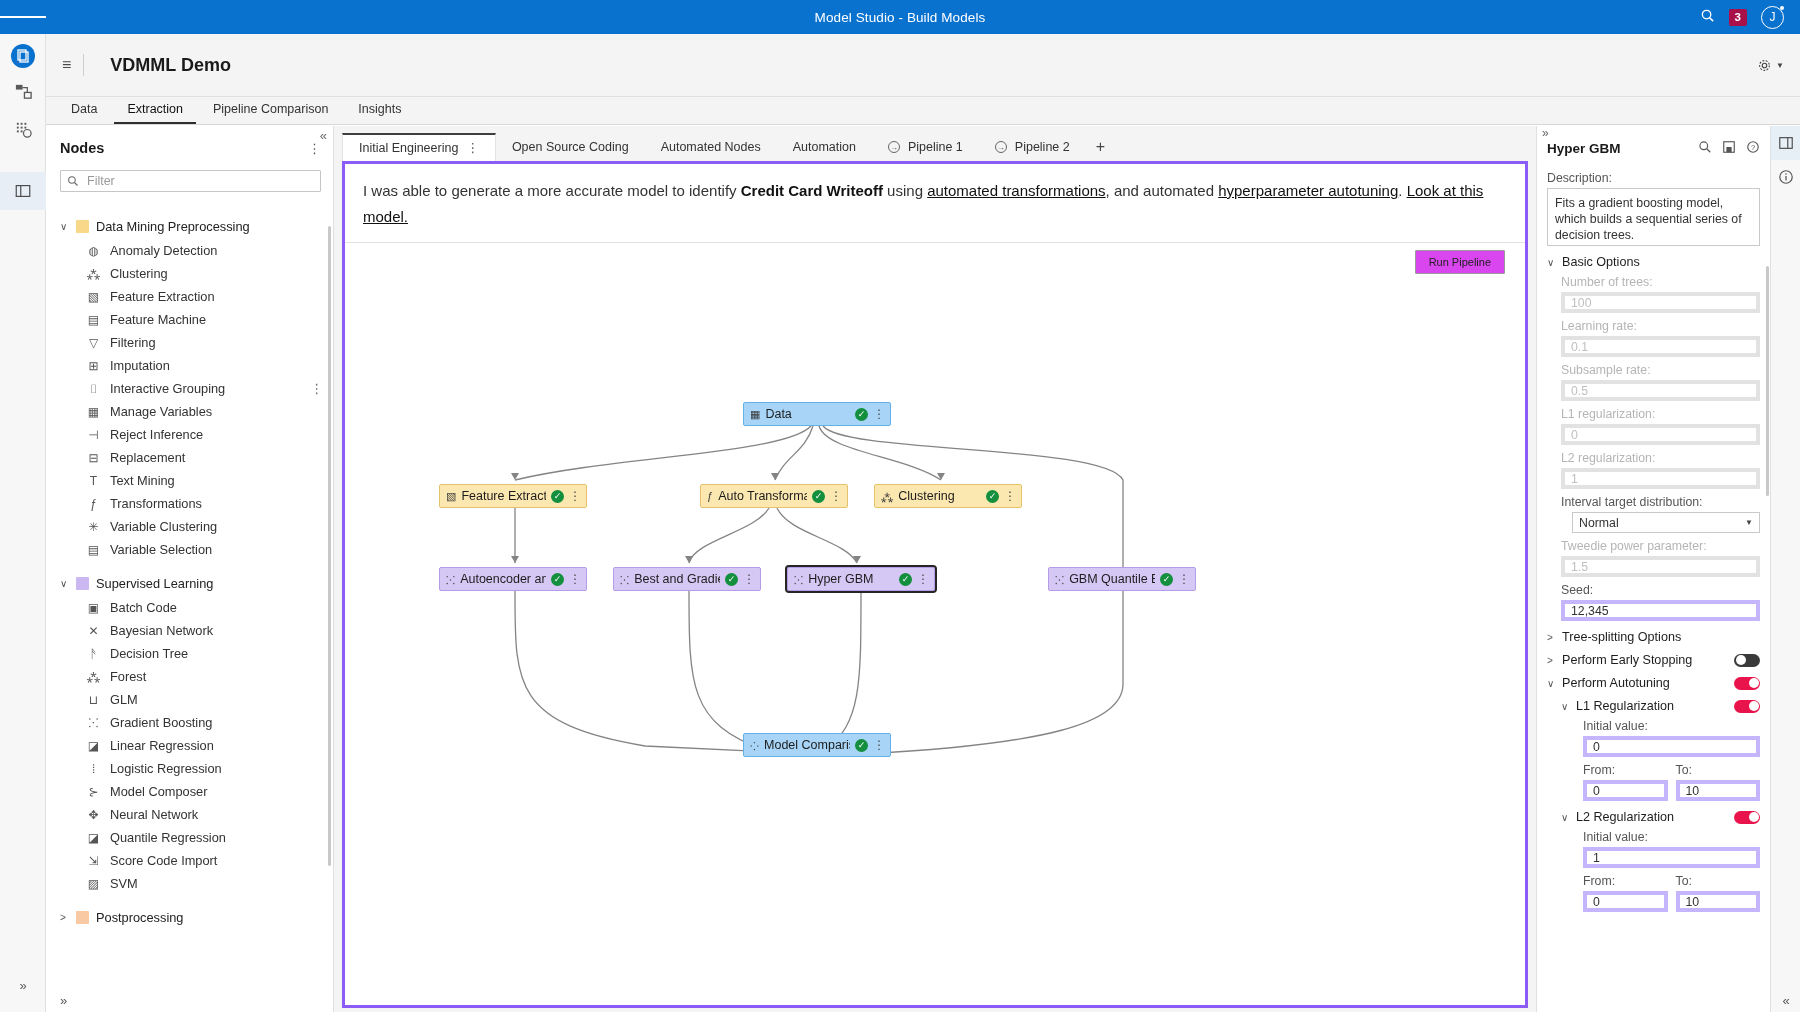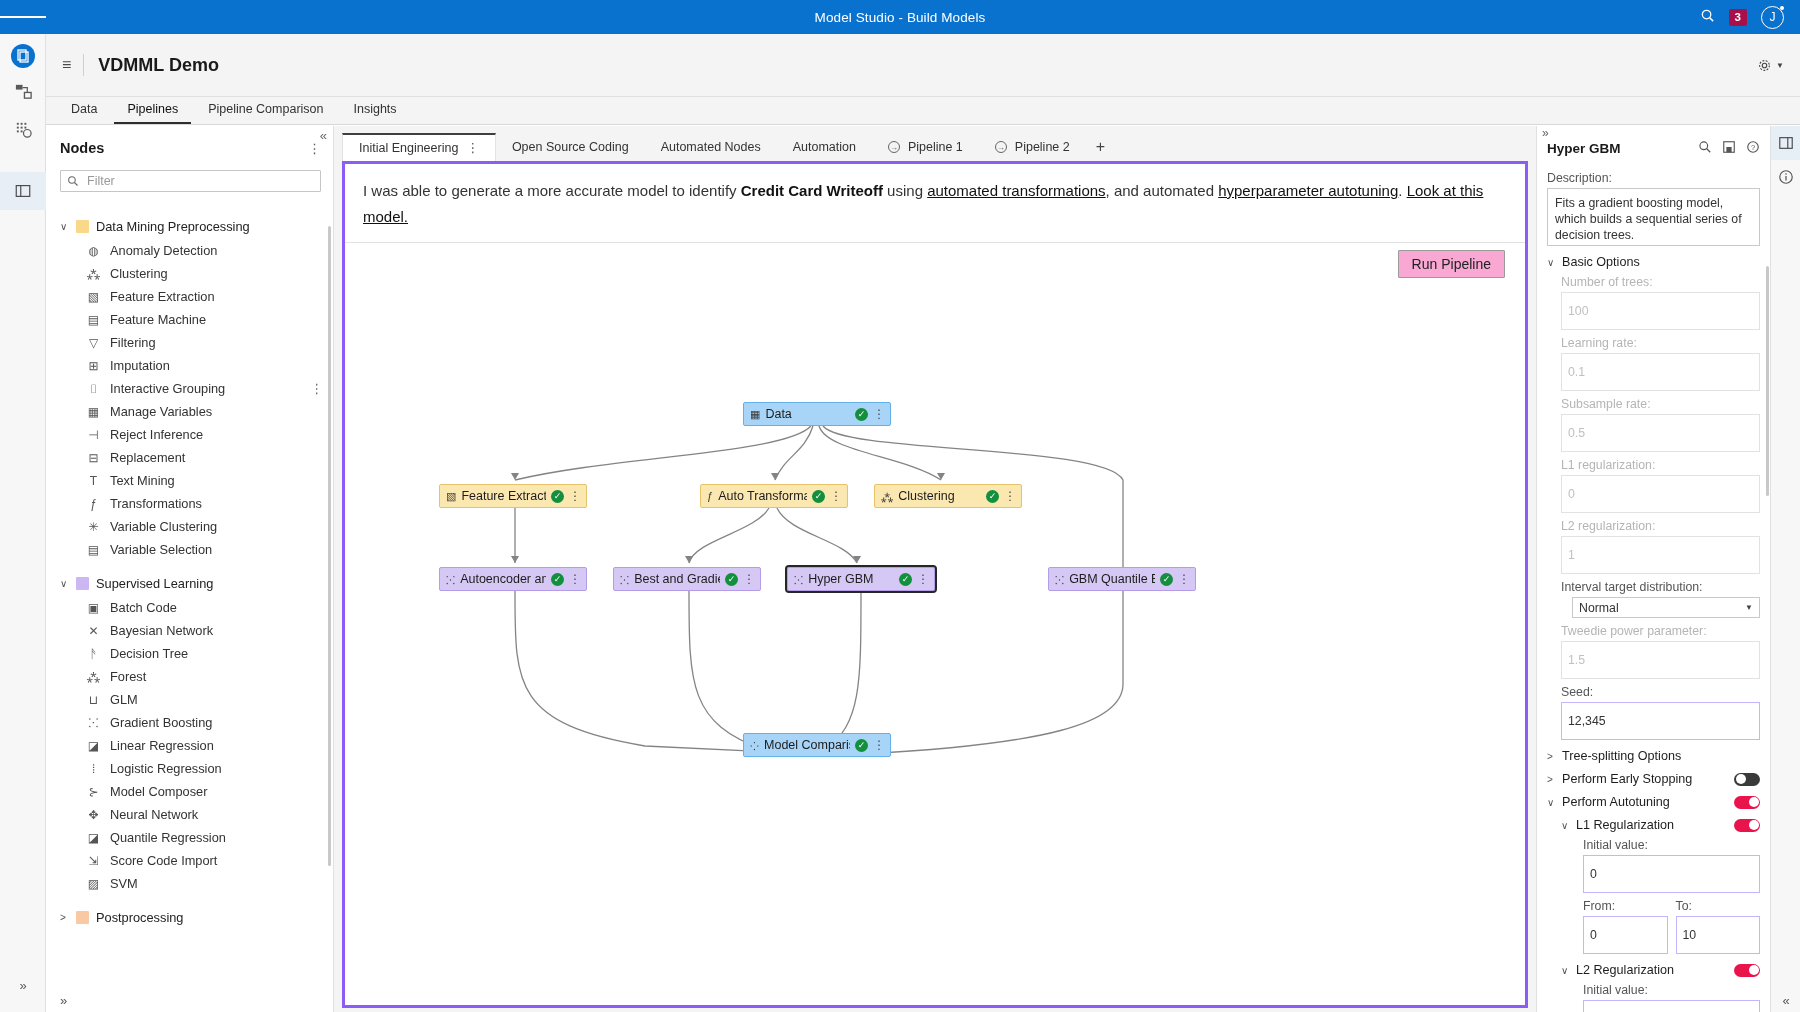--- a/index.html
+++ b/index.html
@@ -49,21 +49,21 @@
   .rail .bottom { position:absolute; bottom:8px; left:0; width:46px; }
 
   
   .apphdr {
     position:absolute; left:46px; top:34px; right:0; height:63px;
     background:#f4f4f4; border-bottom:1px solid #e0e0e0;
     display:flex; align-items:center; padding:0 16px;
   }
   .apphdr .listicon { color:#4a4a4a; font-size:16px; margin-right:12px; cursor:pointer;}
   .apphdr .vline { width:1px; height:22px; background:#cfcfcf; margin-right:14px;}
-  .apphdr h1 { font-size:18px; font-weight:bold; margin:0; color:#1a1a1a; }
+  .apphdr h1 { font-size:18px; font-weight:bold; margin:12px; color:#1a1a1a; }
   .apphdr .gear { margin-left:auto; color:#444; display:flex; align-items:center; gap:4px; cursor:pointer;}
 
   
   .apptabs {
     position:absolute; left:46px; top:97px; right:0; height:28px;
     background:#f4f4f4; border-bottom:1px solid #d8d8d8;
     display:flex; align-items:flex-end; padding-left:12px; gap:4px;
   }
   .apptab {
     font-size:12.5px; color:#333; padding:0 13px 6px; cursor:pointer;
@@ -131,22 +131,22 @@
     background:#fff; border:3px solid #8b5cf6; overflow:hidden;
   }
   .annot {
     padding:14px 18px 12px 18px; border-bottom:1px solid #e2e2e2;
     font-size:15px; line-height:26px; color:#333;
   }
   .annot b { color:#111; }
   .annot u { text-decoration:underline; color:#111; cursor:pointer; }
   .runbtn {
     position:absolute; right:20px; top:86px;
-    border:1px solid #9b9b9b; background:#f9a8d4; color:#222;
-    font-size:14px; padding:5px 13px; cursor:pointer; border-radius:1px;
+    border:1px solid #9b9b9b; background:#d946ef; color:#222;
+    font-size:11px; padding:5px 13px; cursor:pointer; border-radius:1px;
     font-family:"Liberation Sans", sans-serif;
   }
   .diagram { position:absolute; left:0; right:0; top:120px; bottom:0; }
   .diagram svg { position:absolute; left:0; top:0; }
 
   .node {
     position:absolute; height:24px; display:flex; align-items:center;
     border-radius:2px; font-size:12.5px; padding:0 5px 0 6px; gap:5px;
     cursor:pointer; white-space:nowrap; overflow:hidden;
   }
@@ -178,22 +178,22 @@
   .pp-desc {
     border:1px solid #c9c9c9; padding:6px 7px; font-size:12.3px; color:#333;
     line-height:16px; height:58px; overflow:hidden;
   }
   .pp-sect {
     display:flex; align-items:center; gap:7px; font-size:12.6px; color:#1d1d1d;
     margin:9px 0 2px; cursor:pointer;
   }
   .pp-sect .chev { font-size:10px; color:#555; width:8px;}
   .pp-inp {
-    height:38px; border:1px solid #c4b5fd; font-size:12.3px; color:#333;
-    display:flex; align-items:center; padding:16px 6px; background:#fff;
+    height:21px; border:4px solid #c4b5fd; font-size:12.3px; color:#333;
+    display:flex; align-items:center; padding:0 6px; background:#fff;
   }
   .pp-inp.dim { color:#c0c0c0; border-color:#e2e2e2;}
   .pp-sel {
     height:21px; border:1px solid #c9c9c9; font-size:12.3px; color:#333;
     display:flex; align-items:center; padding:0 6px; background:#fff;margin-left:11px;
   }
   .pp-sel .car { margin-left:auto; font-size:8px; color:#444;}
   .toggle {
     margin-left:auto; width:26px; height:13px; border-radius:7px; position:relative;
     cursor:pointer; flex:0 0 auto;
@@ -290,21 +290,21 @@
     <svg width="15" height="15" viewBox="0 0 16 16">
         <circle cx="8" cy="8" r="2.4" fill="none" stroke="#444" stroke-width="1.2"></circle>
         <circle cx="8" cy="8" r="5.2" fill="none" stroke="#444" stroke-width="1.2" stroke-dasharray="2 1.6"></circle>
       </svg>
     <span style="font-size:8px;">▼</span>
   </div>
 </div>
 
 <div class="apptabs">
   <div class="apptab">Data</div>
-  <div class="apptab active">Pipelines</div>
+  <div class="apptab active">Extraction</div>
   <div class="apptab">Pipeline Comparison</div>
   <div class="apptab">Insights</div>
 </div>
 
 <div class="lsep"></div>
 
 <div class="nodepanel">
   <div class="np-collapse">«</div>
   <div class="np-head">
     <div class="t">Nodes</div>

